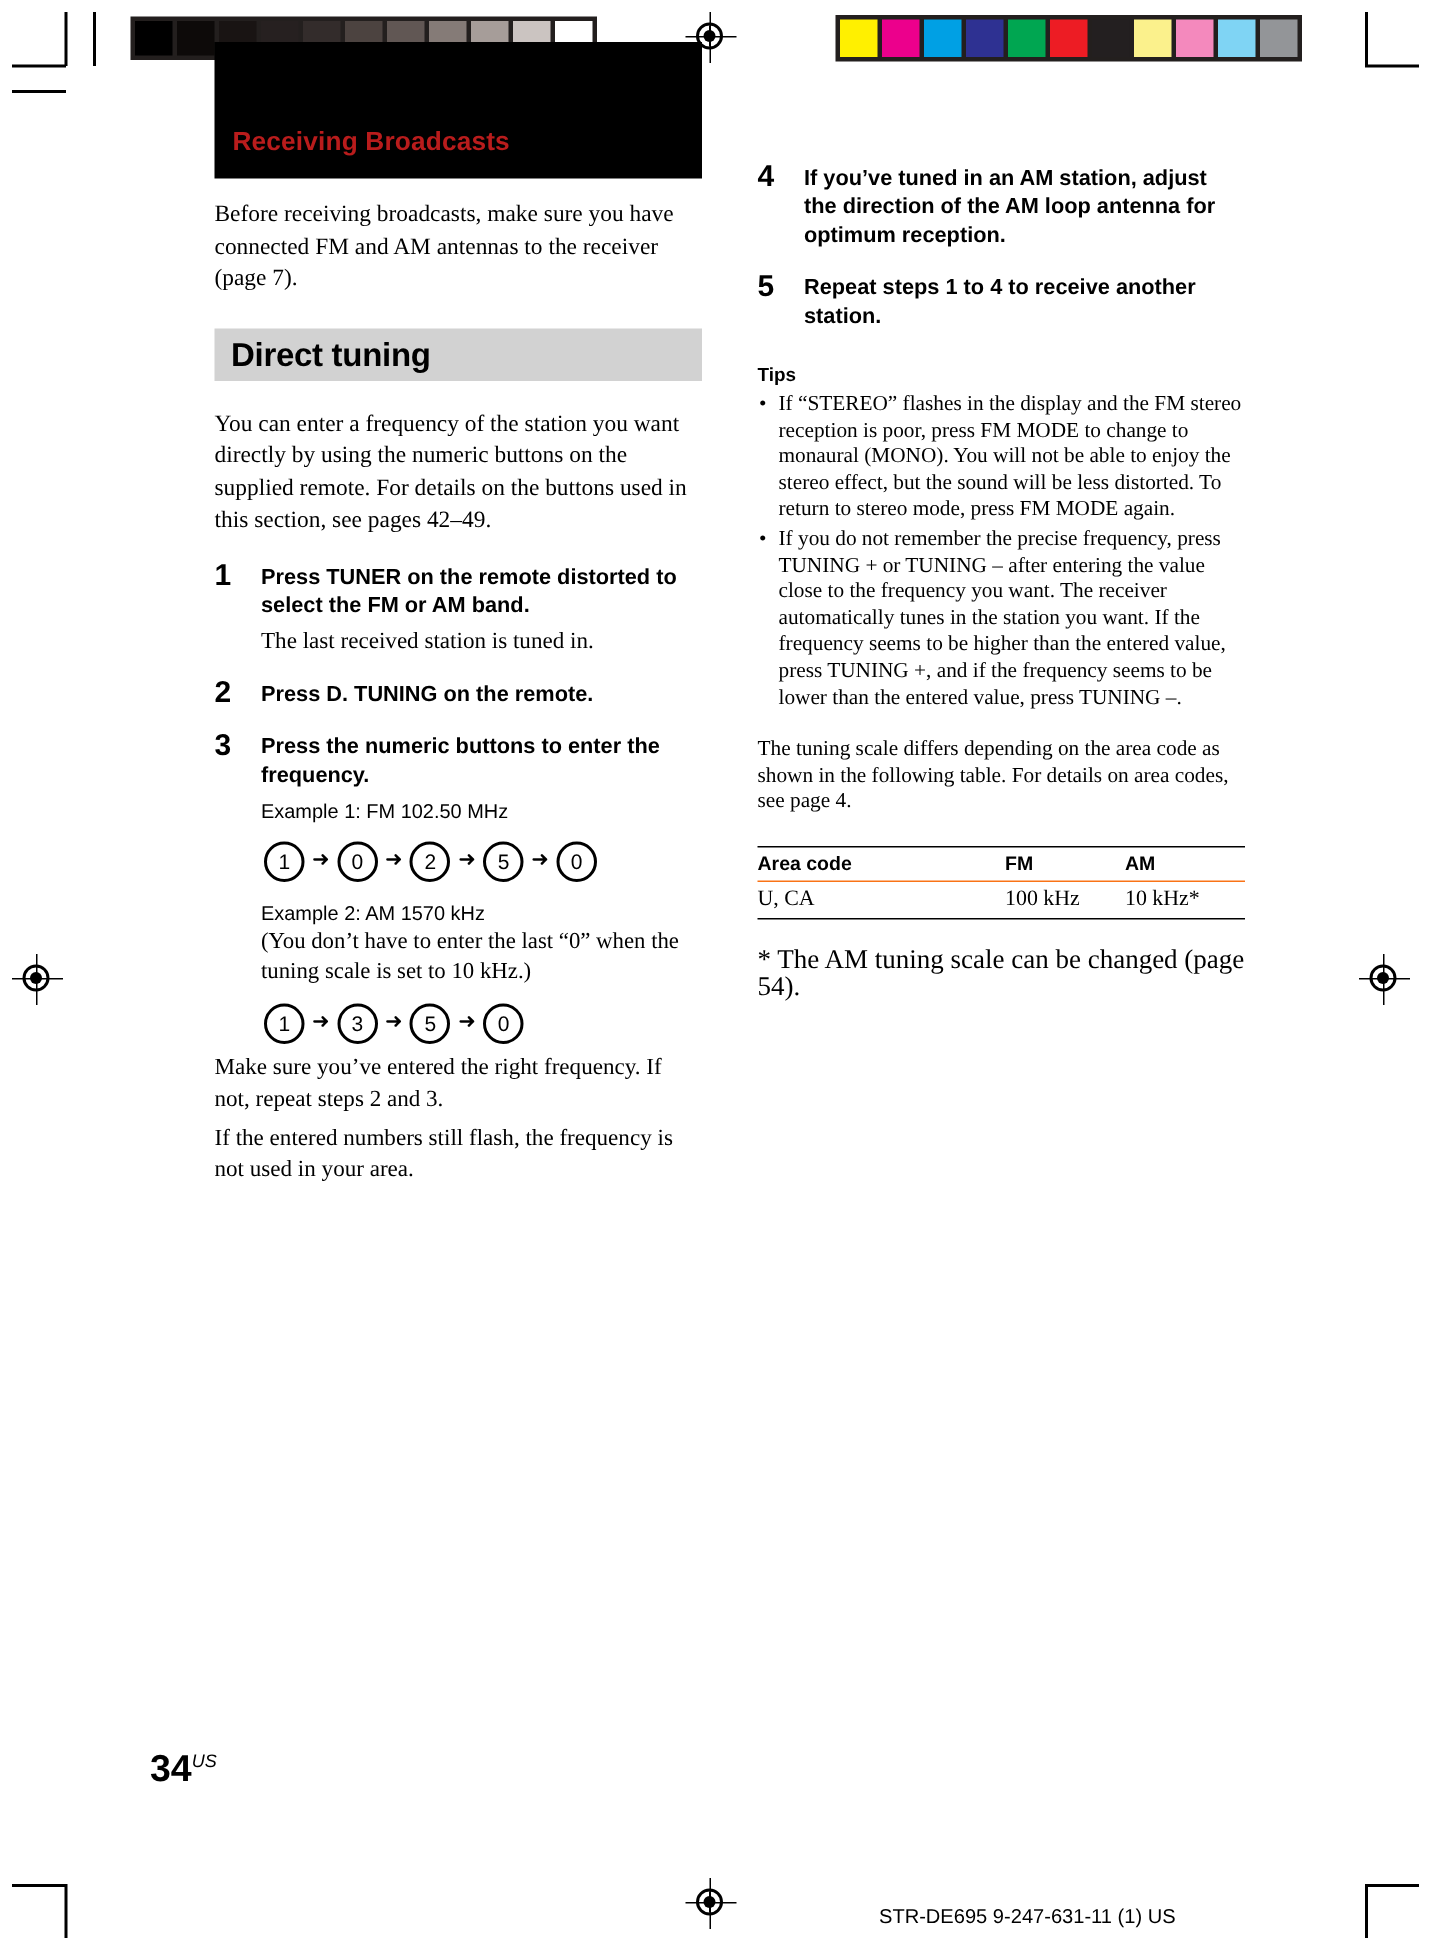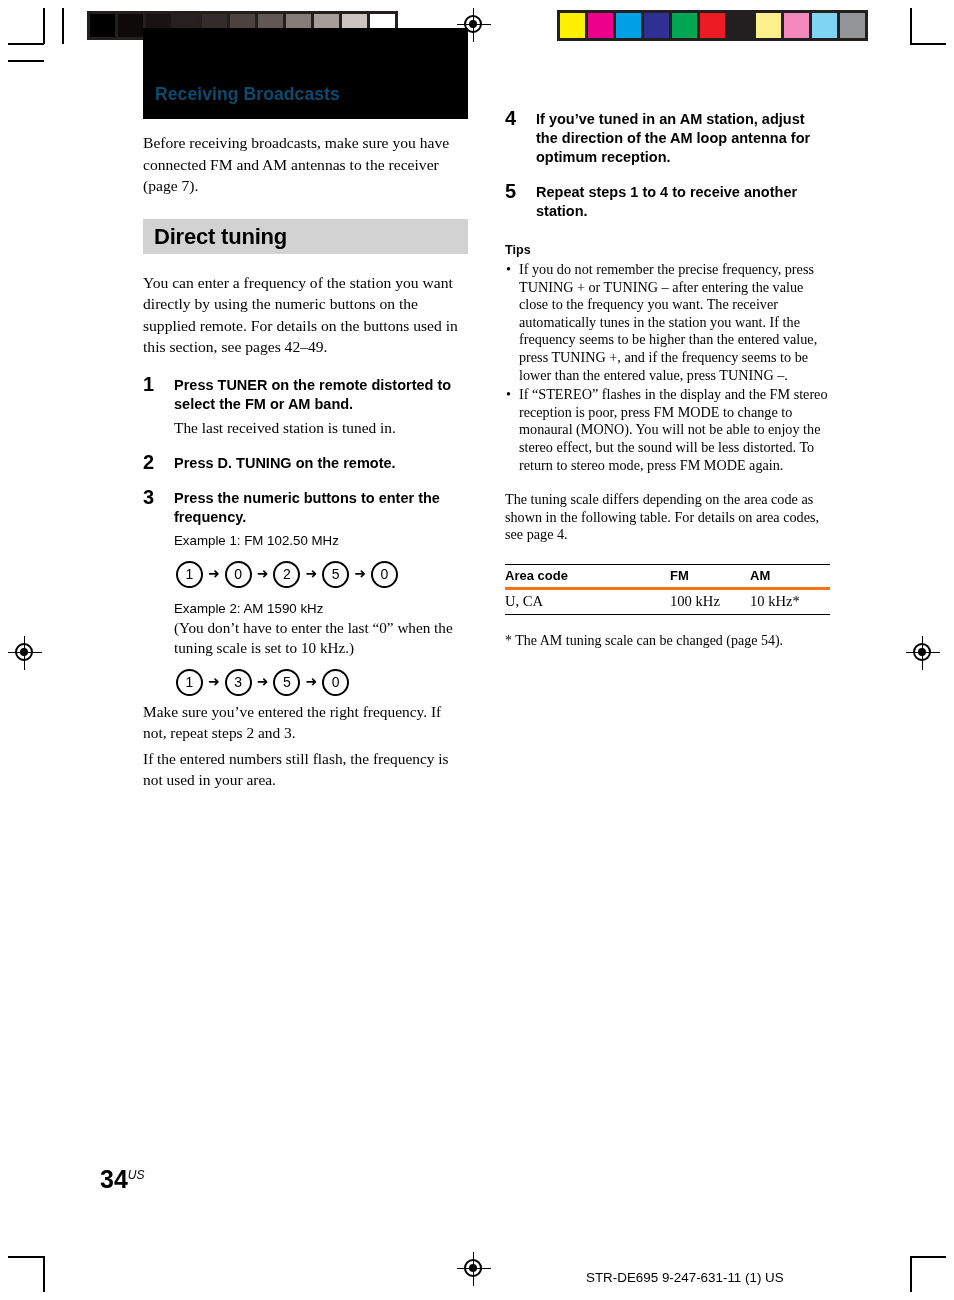--- a/index.html
+++ b/index.html
@@ -82,21 +82,21 @@
     left: 143px;
     top: 28px;
     width: 325px;
     height: 91px;
     background: #000000;
   }
   .chapter-title {
     position: absolute;
     left: 155px;
     top: 84px;
-    color: #0c4a6e;
+    color: #b91c1c;
     font-family: "Liberation Sans", sans-serif;
     font-weight: bold;
     font-size: 17.5px;
     letter-spacing: 0.1px;
   }
 
   .col-left {
     position: absolute;
     left: 143px;
     top: 132px;
@@ -251,36 +251,36 @@
     border-collapse: collapse;
     width: 325px;
   }
   table.area-table th {
     font-family: "Liberation Sans", sans-serif;
     font-weight: bold;
     font-size: 13px;
     text-align: left;
     padding: 3px 0 4px 0;
     border-top: 1.6px solid #000;
-    border-bottom: 3px solid #f97316;
+    border-bottom: 1px solid #f97316;
   }
   table.area-table td {
     font-family: "Liberation Serif", serif;
     font-size: 14.6px;
     text-align: left;
     padding: 3px 0 4px 0;
     border-bottom: 1.2px solid #000;
   }
   table.area-table .c-area { width: 165px; }
   table.area-table .c-fm   { width: 80px; }
   table.area-table .c-am   { width: 80px; }
 
   .footnote {
     font-family: "Liberation Serif", serif;
-    font-size: 14px;
+    font-size: 18px;
     line-height: 18px;
     margin-top: 17px;
   }
 
   
   .page-number {
     position: absolute;
     left: 100px;
     top: 1165px;
     font-family: "Liberation Sans", sans-serif;
@@ -400,21 +400,21 @@
           <span class="key">1</span>
           <span class="arrow">➜</span>
           <span class="key">0</span>
           <span class="arrow">➜</span>
           <span class="key">2</span>
           <span class="arrow">➜</span>
           <span class="key">5</span>
           <span class="arrow">➜</span>
           <span class="key">0</span>
         </div>
-      <div class="step-sub" style="margin-top:12px;">Example 2:  AM 1590 kHz</div>
+      <div class="step-sub" style="margin-top:12px;">Example 2:  AM 1570 kHz</div>
       <div class="step-sub2">(You don’t have to enter the last “0” when the tuning scale is set to 10 kHz.)</div>
       <div class="keyseq" id="keyseq-2">
           <span class="key">1</span>
           <span class="arrow">➜</span>
           <span class="key">3</span>
           <span class="arrow">➜</span>
           <span class="key">5</span>
           <span class="arrow">➜</span>
           <span class="key">0</span>
         </div>
@@ -432,22 +432,22 @@
       <div class="step-title">If you’ve tuned in an AM station, adjust the direction of the AM loop antenna for optimum reception.</div>
     </div>
 
     <div class="step" style="margin-top:16px;">
       <span class="num">5</span>
       <div class="step-title">Repeat steps 1 to 4 to receive another station.</div>
     </div>
 
     <div class="tips-head">Tips</div>
     <ul class="tips">
+      <li>If “STEREO” flashes in the display and the FM stereo reception is poor, press FM MODE to change to monaural (MONO). You will not be able to enjoy the stereo effect, but the sound will be less distorted. To return to stereo mode, press FM MODE again.</li>
       <li>If you do not remember the precise frequency, press TUNING + or TUNING – after entering the value close to the frequency you want. The receiver automatically tunes in the station you want. If the frequency seems to be higher than the entered value, press TUNING +, and if the frequency seems to be lower than the entered value, press TUNING –.</li>
-      <li>If “STEREO” flashes in the display and the FM stereo reception is poor, press FM MODE to change to monaural (MONO). You will not be able to enjoy the stereo effect, but the sound will be less distorted. To return to stereo mode, press FM MODE again.</li>
     </ul>
 
     <div class="para-after-tips">The tuning scale differs depending on the area code as shown in the following table. For details on area codes, see page 4.</div>
 
     <table class="area-table">
       <thead>
         <tr>
           <th class="c-area">Area code</th>
           <th class="c-fm">FM</th>
           <th class="c-am">AM</th>

